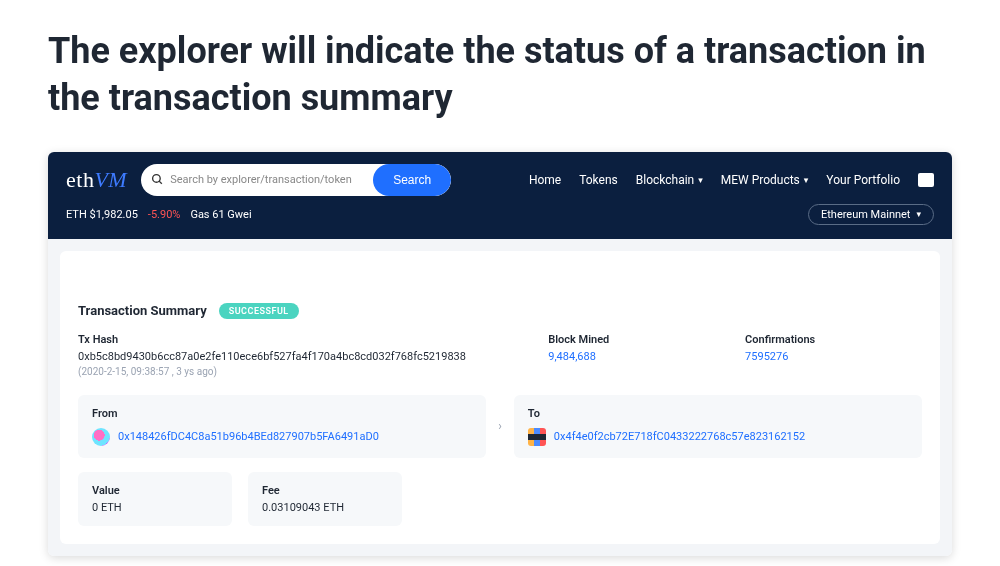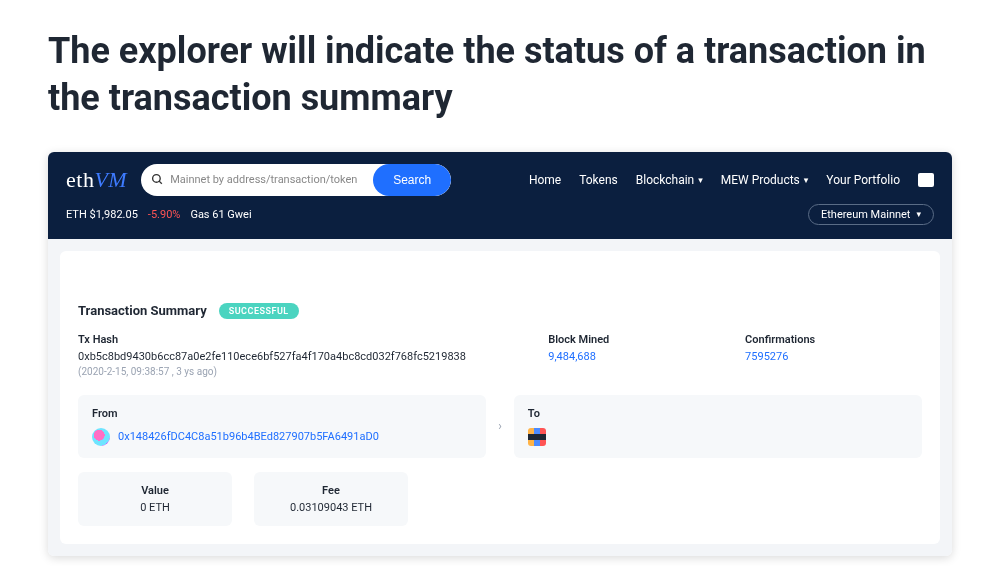--- a/index.html
+++ b/index.html
@@ -222,22 +222,21 @@
         linear-gradient(#4b8bff, #4b8bff) 6px 12px/6px 6px no-repeat,
         linear-gradient(#ff5454, #ff5454) 12px 12px/6px 6px no-repeat;
     }
     .arrow-sep {
       color: #9aa3b2;
       font-size: 12px;
       padding: 0 2px;
     }
     .valfee-row {
       display: flex;
-      gap: 22px;
-      text-align: center;
+      gap: 16px;
     }
     .small-box {
       background: #f6f8fa;
       border-radius: 6px;
       padding: 12px 14px;
       width: 154px;
     }
     .small-box .val {
       font-size: 11px;
       color: #1f2733;
@@ -253,21 +252,21 @@
     <div class="topbar-row1">
       <div class="logo">
         <span>eth</span><span class="vm">VM</span>
       </div>
       <div class="searchbar">
         <div class="search-input">
           <svg class="search-icon" width="13" height="13" viewBox="0 0 24 24" fill="none" stroke="currentColor" stroke-width="2.5">
               <circle cx="10" cy="10" r="7"></circle>
               <line x1="20" y1="20" x2="15" y2="15"></line>
             </svg>
-          <span>Mainnet by address/transaction/token</span>
+          <span>Search by explorer/transaction/token</span>
         </div>
         <button class="search-btn">Search</button>
       </div>
       <div class="nav">
         <div class="nav-item">Home</div>
         <div class="nav-item">Tokens</div>
         <div class="nav-item">
           <span>Blockchain</span>
           <span class="chevron">▾</span>
         </div>
@@ -319,20 +318,21 @@
           <div class="addr-line">
             <span class="blockie blockie-from"></span>
             <span class="link-val">0x148426fDC4C8a51b96b4BEd827907b5FA6491aD0</span>
           </div>
         </div>
         <div class="arrow-sep">›</div>
         <div class="addr-box">
           <div class="label">To</div>
           <div class="addr-line">
             <span class="blockie blockie-to"></span>
+            <span class="link-val">0x4f4e0f2cb72E718fC0433222768c57e823162152</span>
           </div>
         </div>
       </div>
 
       <div class="valfee-row">
         <div class="small-box">
           <div class="label">Value</div>
           <div class="val">0 ETH</div>
         </div>
         <div class="small-box">

